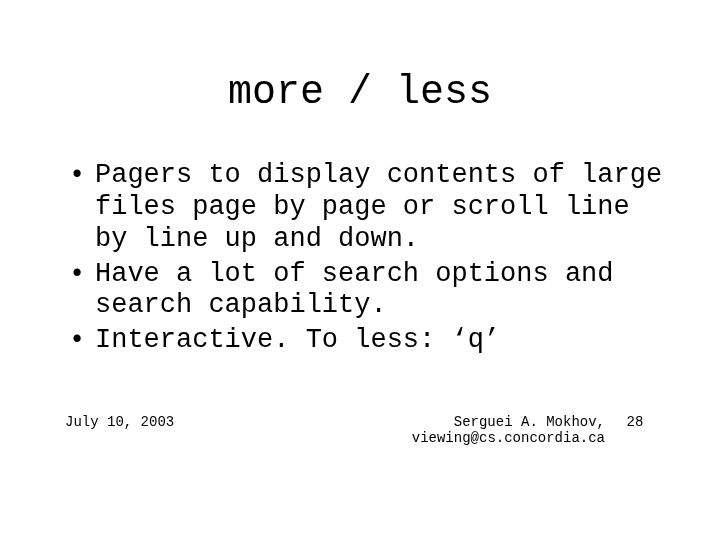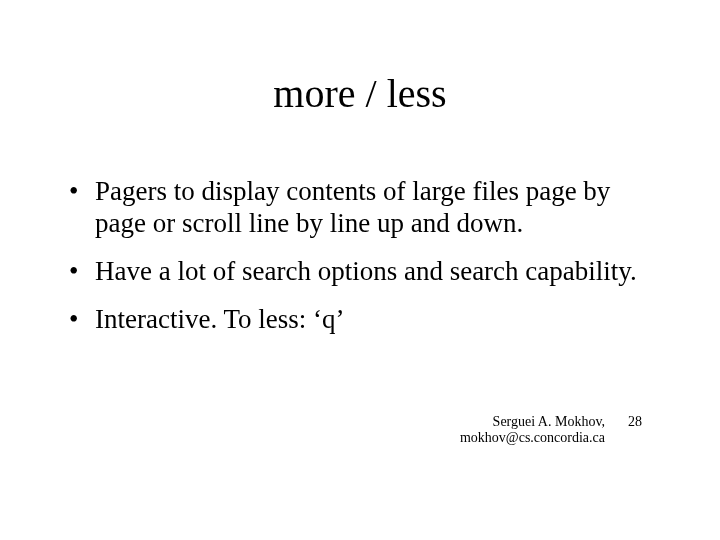--- a/index.html
+++ b/index.html
@@ -10,20 +10,21 @@
     background: #ffffff;
     font-family: "Times New Roman", Times, serif;
     color: #000;
     position: relative;
   }
   .slide {
     width: 720px;
     height: 476px;
     position: relative;
     box-sizing: border-box;
+    font-family: Liberation Mono, monospace;
   }
   .title {
     position: absolute;
     top: 70px;
     left: 0;
     width: 100%;
     text-align: center;
     font-size: 40px;
     font-weight: normal;
   }
@@ -36,21 +37,21 @@
     line-height: 1.18;
   }
   ul.bullets {
     list-style: none;
     margin: 0;
     padding: 0;
   }
   ul.bullets > li {
     position: relative;
     padding-left: 30px;
-    margin: 16px 0 3px 0;
+    margin: 0 0 3px 0;
   }
   ul.bullets > li::before {
     content: "•";
     position: absolute;
     left: 4px;
     top: 0;
     font-size: 27px;
   }
   .footer {
     position: absolute;
@@ -91,20 +92,21 @@
       <li>
         <span>Have a lot of search options and search capability.</span>
       </li>
       <li>
         <span>Interactive. To less: ‘q’</span>
       </li>
     </ul>
   </div>
 
   <div class="footer">
+    <div class="left">July 10, 2003</div>
     <div class="center">
       <span>Serguei A. Mokhov,</span><br>
-      <span>mokhov@cs.concordia.ca</span>
+      <span>viewing@cs.concordia.ca</span>
     </div>
     <div class="right">28</div>
   </div>
 
 </div>
 
 </body></html>

